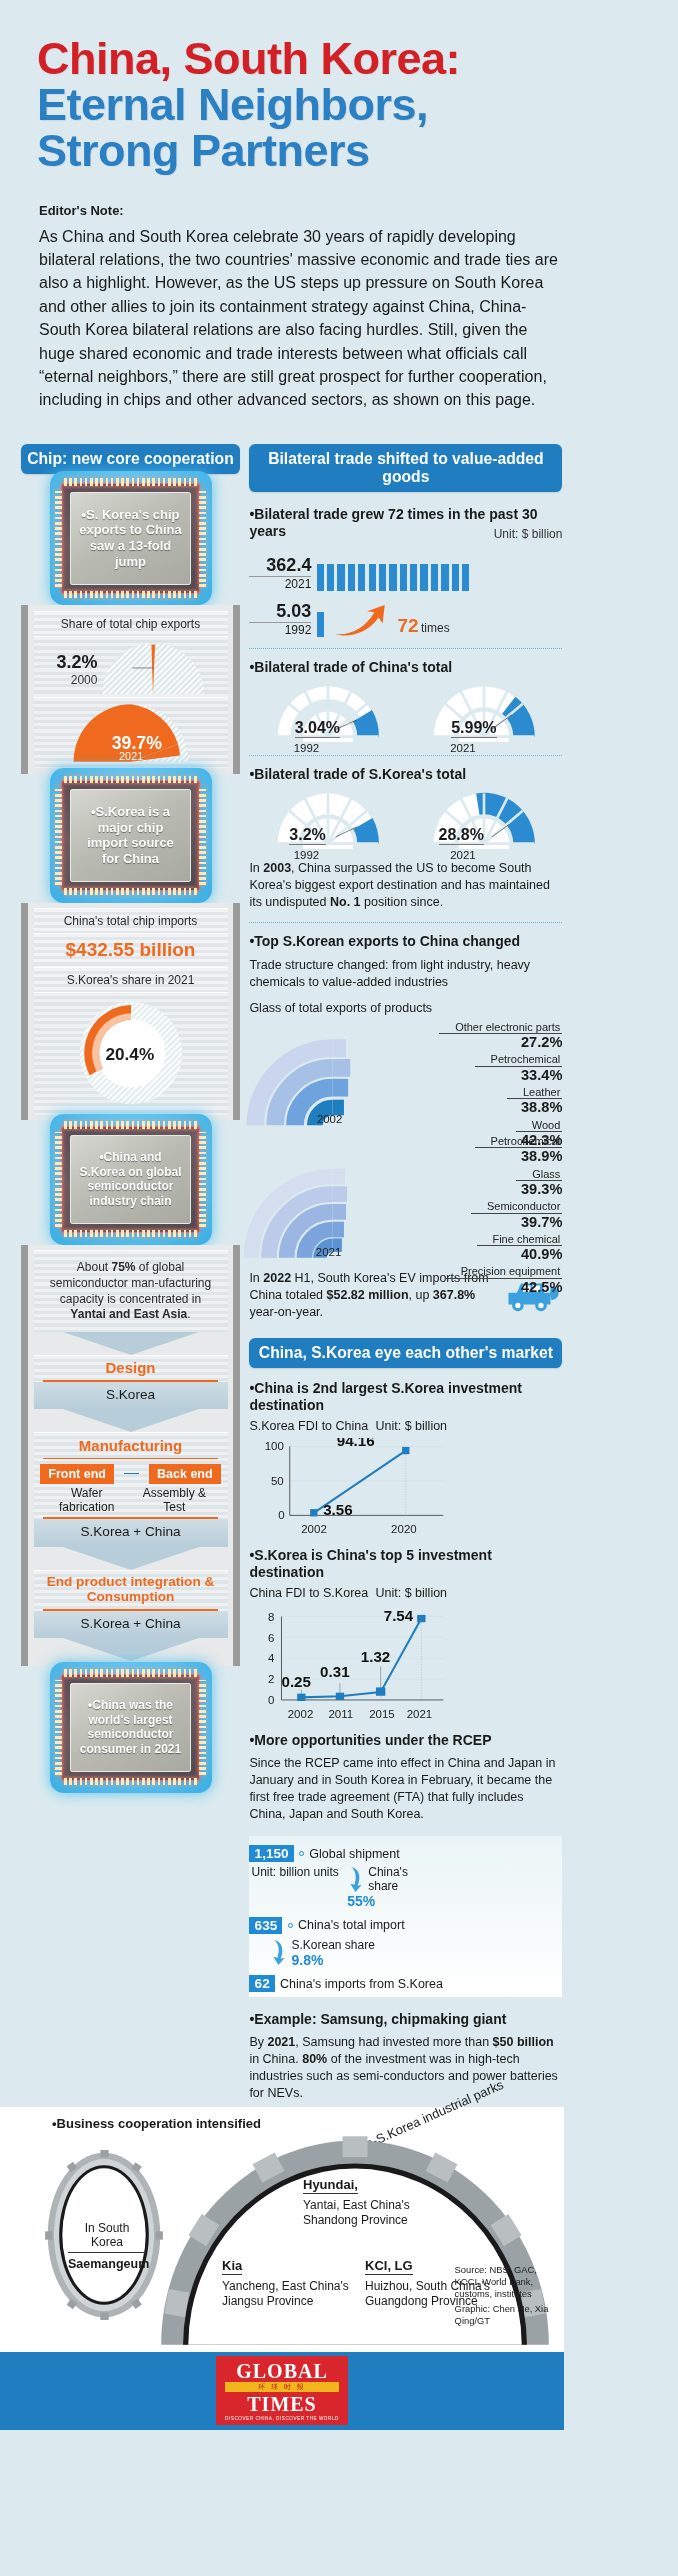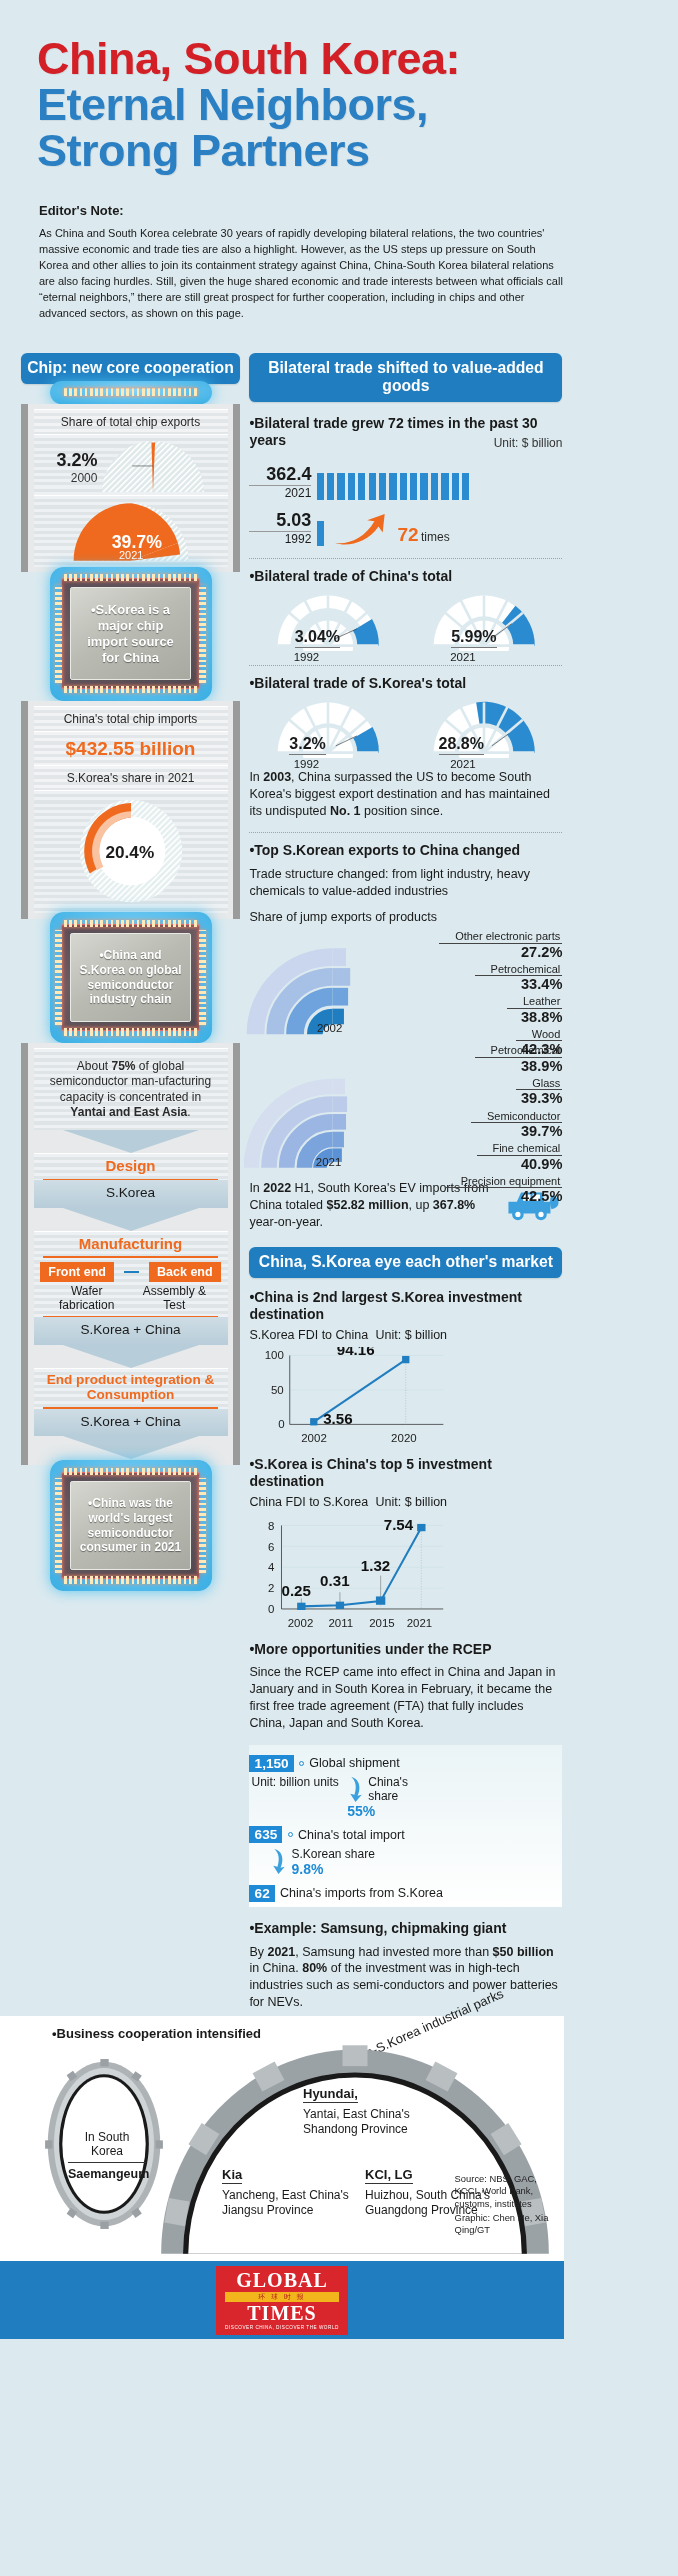--- a/index.html
+++ b/index.html
@@ -14,21 +14,21 @@
 
   
   .header { padding: 37px 37px 0 37px; }
   .title-line { font-weight: bold; letter-spacing: -0.5px; line-height: 0.98; }
   .t1 { font-size: 45px; color: #d32027; text-shadow: 1px 1px 0 rgba(0,0,0,.07); }
   .t2 { font-size: 45px; color: #2b7fc3; text-shadow: 1px 1px 0 rgba(0,0,0,.07); margin-top: 2.1px;}
   .t3 { font-size: 45px; color: #2b7fc3; text-shadow: 1px 1px 0 rgba(0,0,0,.07); margin-top: 2.1px;}
 
   .editor { margin: 30px 0 0 39px; width: 527px; }
   .editor-label { font-size: 13px; font-weight: bold; margin-bottom: 6.3px; }
-  .editor-body { font-size: 11px; line-height: 1.46; }
+  .editor-body { font-size: 16px; line-height: 1.46; }
 
   
   .cols { display: flex; margin-top: 32px; padding: 0 21px; gap: 9.4px; }
   .col-left { width: 292px; position: relative; }
   .col-right { width: 318px; position: relative; }
 
   .sec-head {
     background: #1f7dc0; color: #fff; font-weight: bold; font-size: 15.7px;
     text-align: center; border-radius: 6.3px; padding: 6.3px 5.2px; line-height: 1.15;
     box-shadow: 0 1px 1.6px rgba(0,0,0,.12);
@@ -179,20 +179,23 @@
     <div class="col-left">
 
       <div class="sec-head">Chip: new core cooperation</div>
 
       <div class="chip-wrap" style="margin-top:-3.1px;">
         <div class="chip">
           <div class="pins-top"></div>
           <div class="pins-bot"></div>
           <div class="pins-left"></div>
           <div class="pins-right"></div>
+          <div class="chip-inner">
+            <div class="chip-die">•S. Korea's chip exports to China saw a 13-fold jump</div>
+          </div>
         </div>
       </div>
 
       <div class="ladder">
         <div class="rung">
           <span class="label-txt">Share of total chip exports</span>
         </div>
 
         <div class="rung plain pie-row">
           <div style="display:flex;align-items:center;justify-content:center;gap:3.1px;">
@@ -488,21 +491,21 @@
 
       <div class="subtext" style="margin-top:9.4px;">
         <span>In </span><b>2003</b><span>, China surpassed the US to become South Korea's biggest export destination and has maintained its undisputed </span><b>No. 1</b><span> position since.</span>
       </div>
 
       <div class="dotted"></div>
 
       <div>
         <div class="bullet">•Top S.Korean exports to China changed</div>
         <div class="subtext" style="margin-top:7.3px;">Trade structure changed: from light industry, heavy chemicals to value-added industries</div>
-        <div class="subtext" style="margin-top:9.4px;">Share of jump exports of products</div>
+        <div class="subtext" style="margin-top:9.4px;">Glass of total exports of products</div>
 
         <div class="arcwrap" style="height:110px;margin-top:3.1px;">
           <svg width="177" height="107" viewBox="0 0 340 205" style="position:absolute;left:-5.2px;top:3.1px;">
             <g fill="none" stroke-linecap="butt">
               <path d="M 22 196 A 148 148 0 0 1 170 48" stroke="#c9d6ee" stroke-width="34"></path>
               <path d="M 60 196 A 110 110 0 0 1 170 86" stroke="#a7c0e6" stroke-width="34"></path>
               <path d="M 98 196 A 72 72 0 0 1 170 124" stroke="#6fa3dd" stroke-width="34"></path>
               <path d="M 136 196 A 34 34 0 0 1 170 162" stroke="#1f7dc0" stroke-width="30"></path>
             </g>
             <path d="M 170 31 l 26 0 l 0 34 l -26 0 Z" fill="#c9d6ee"></path>

